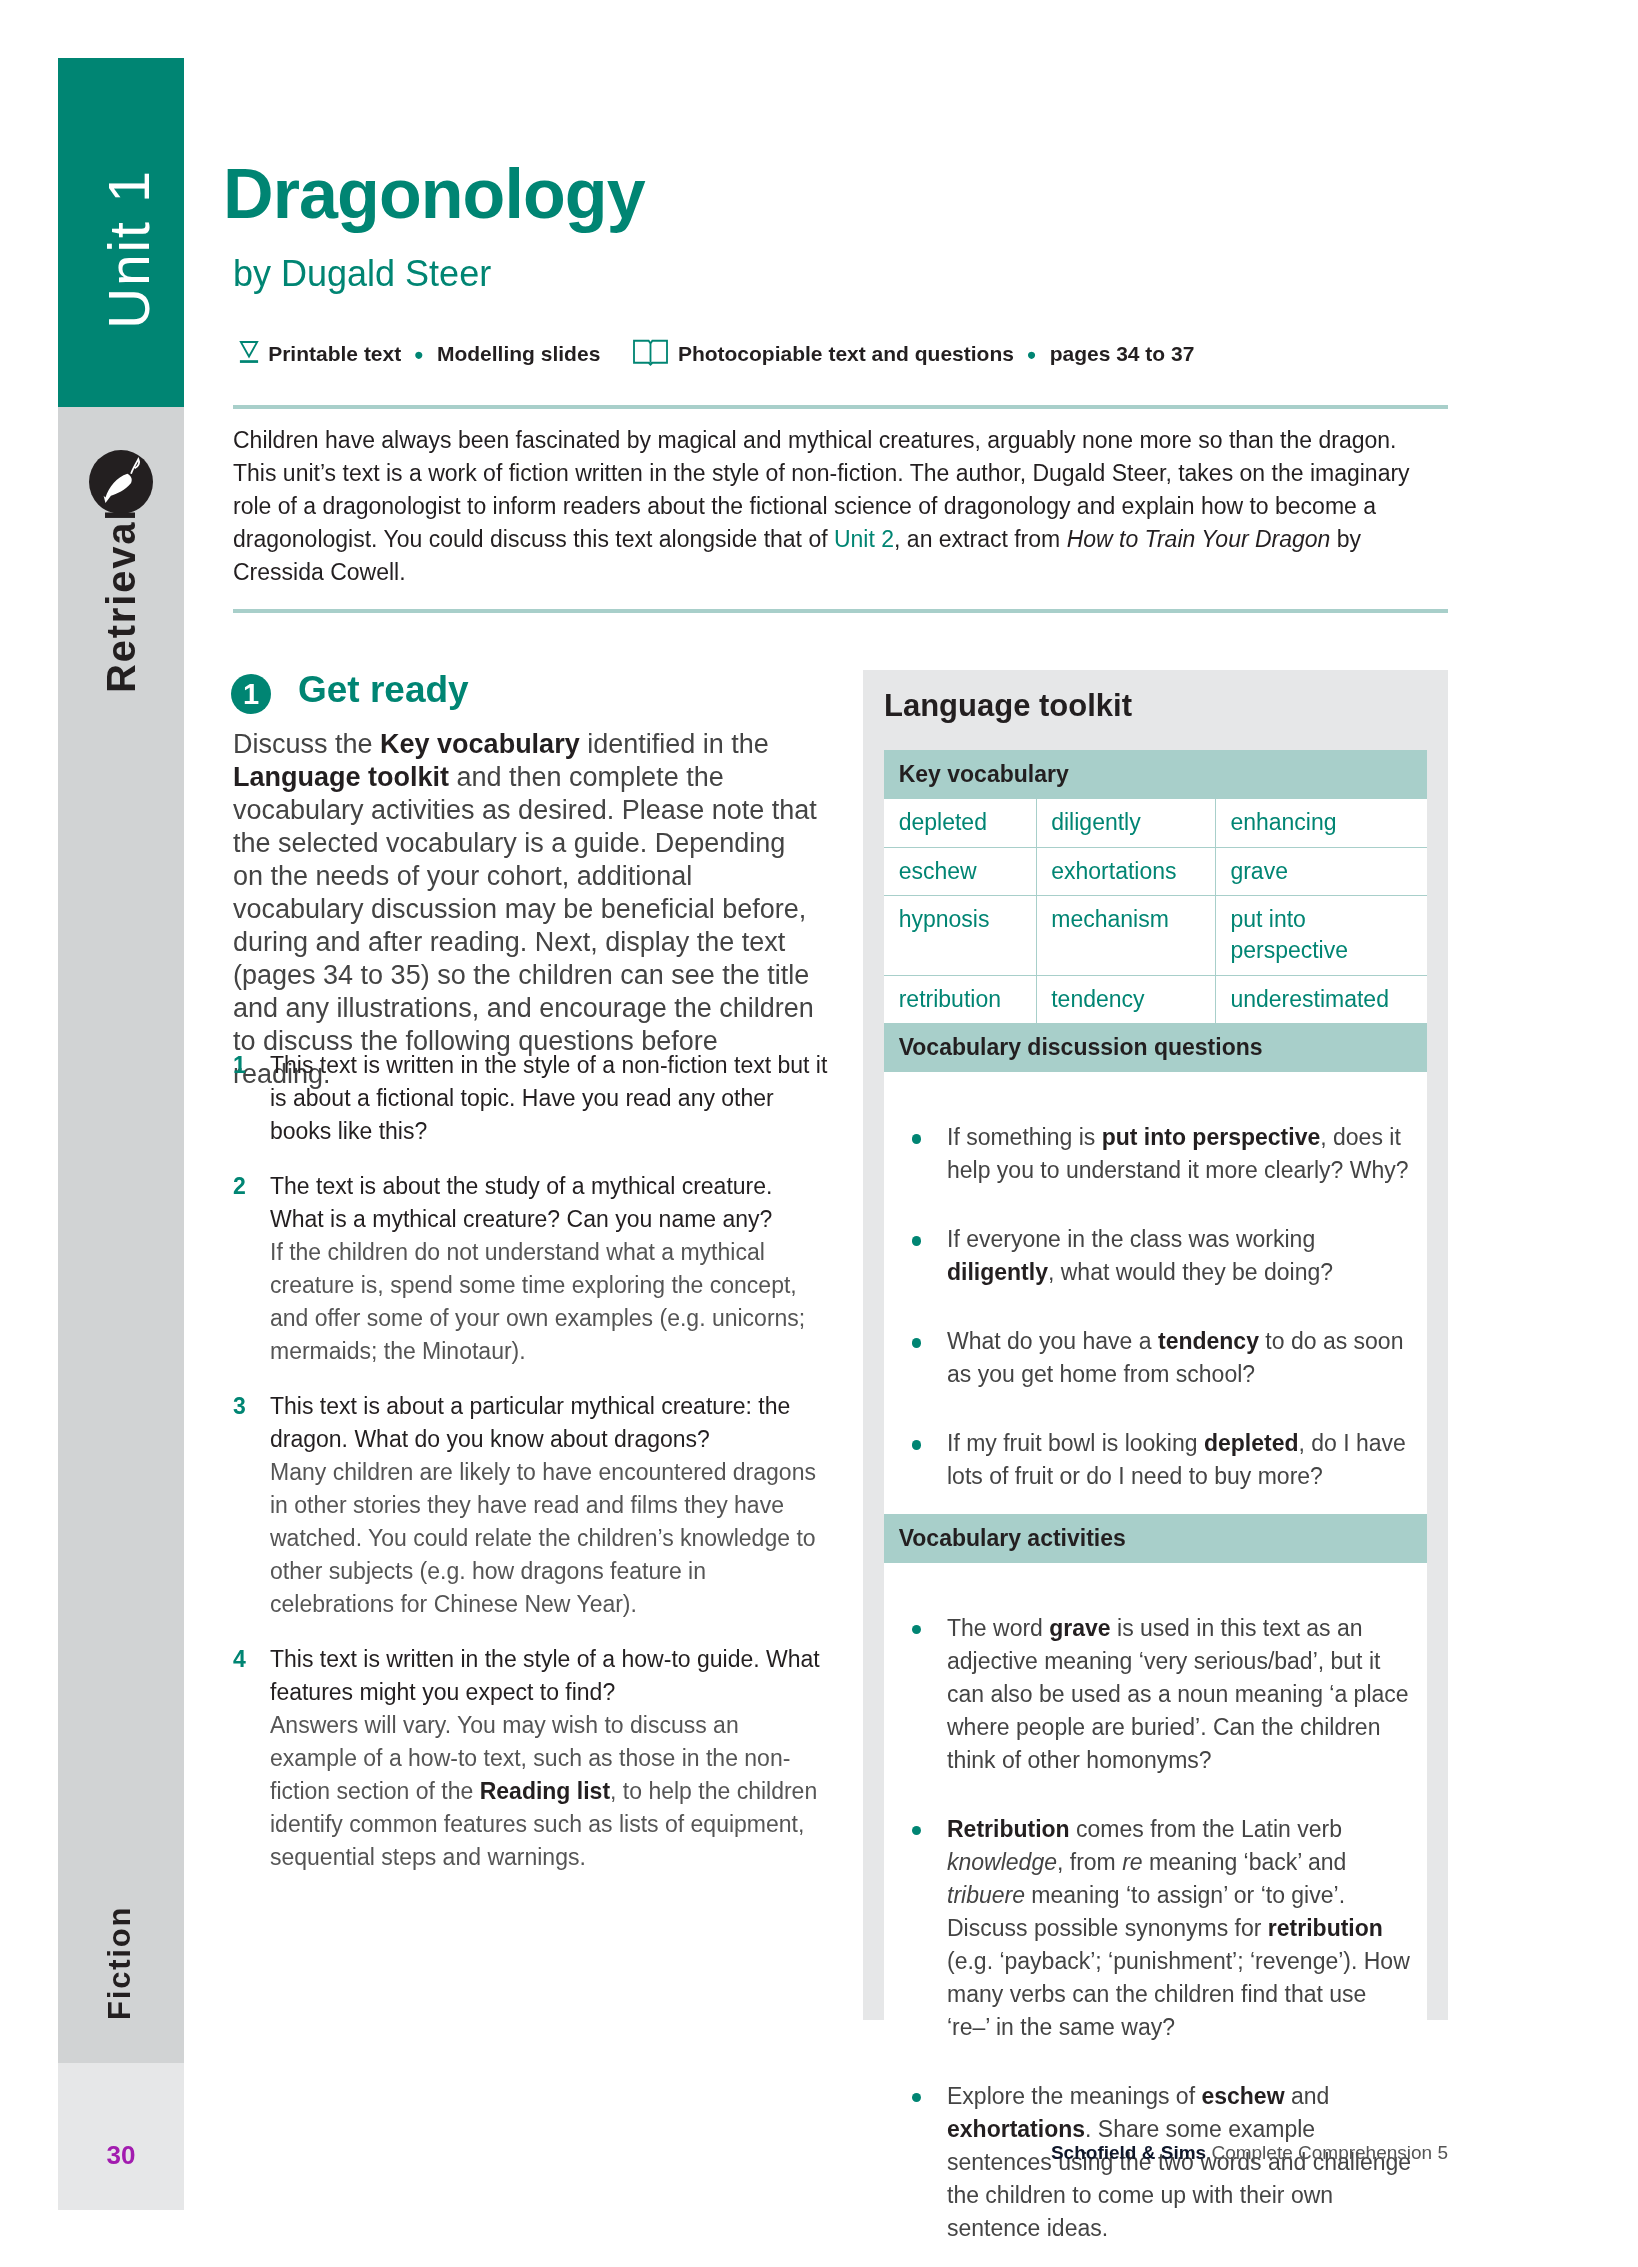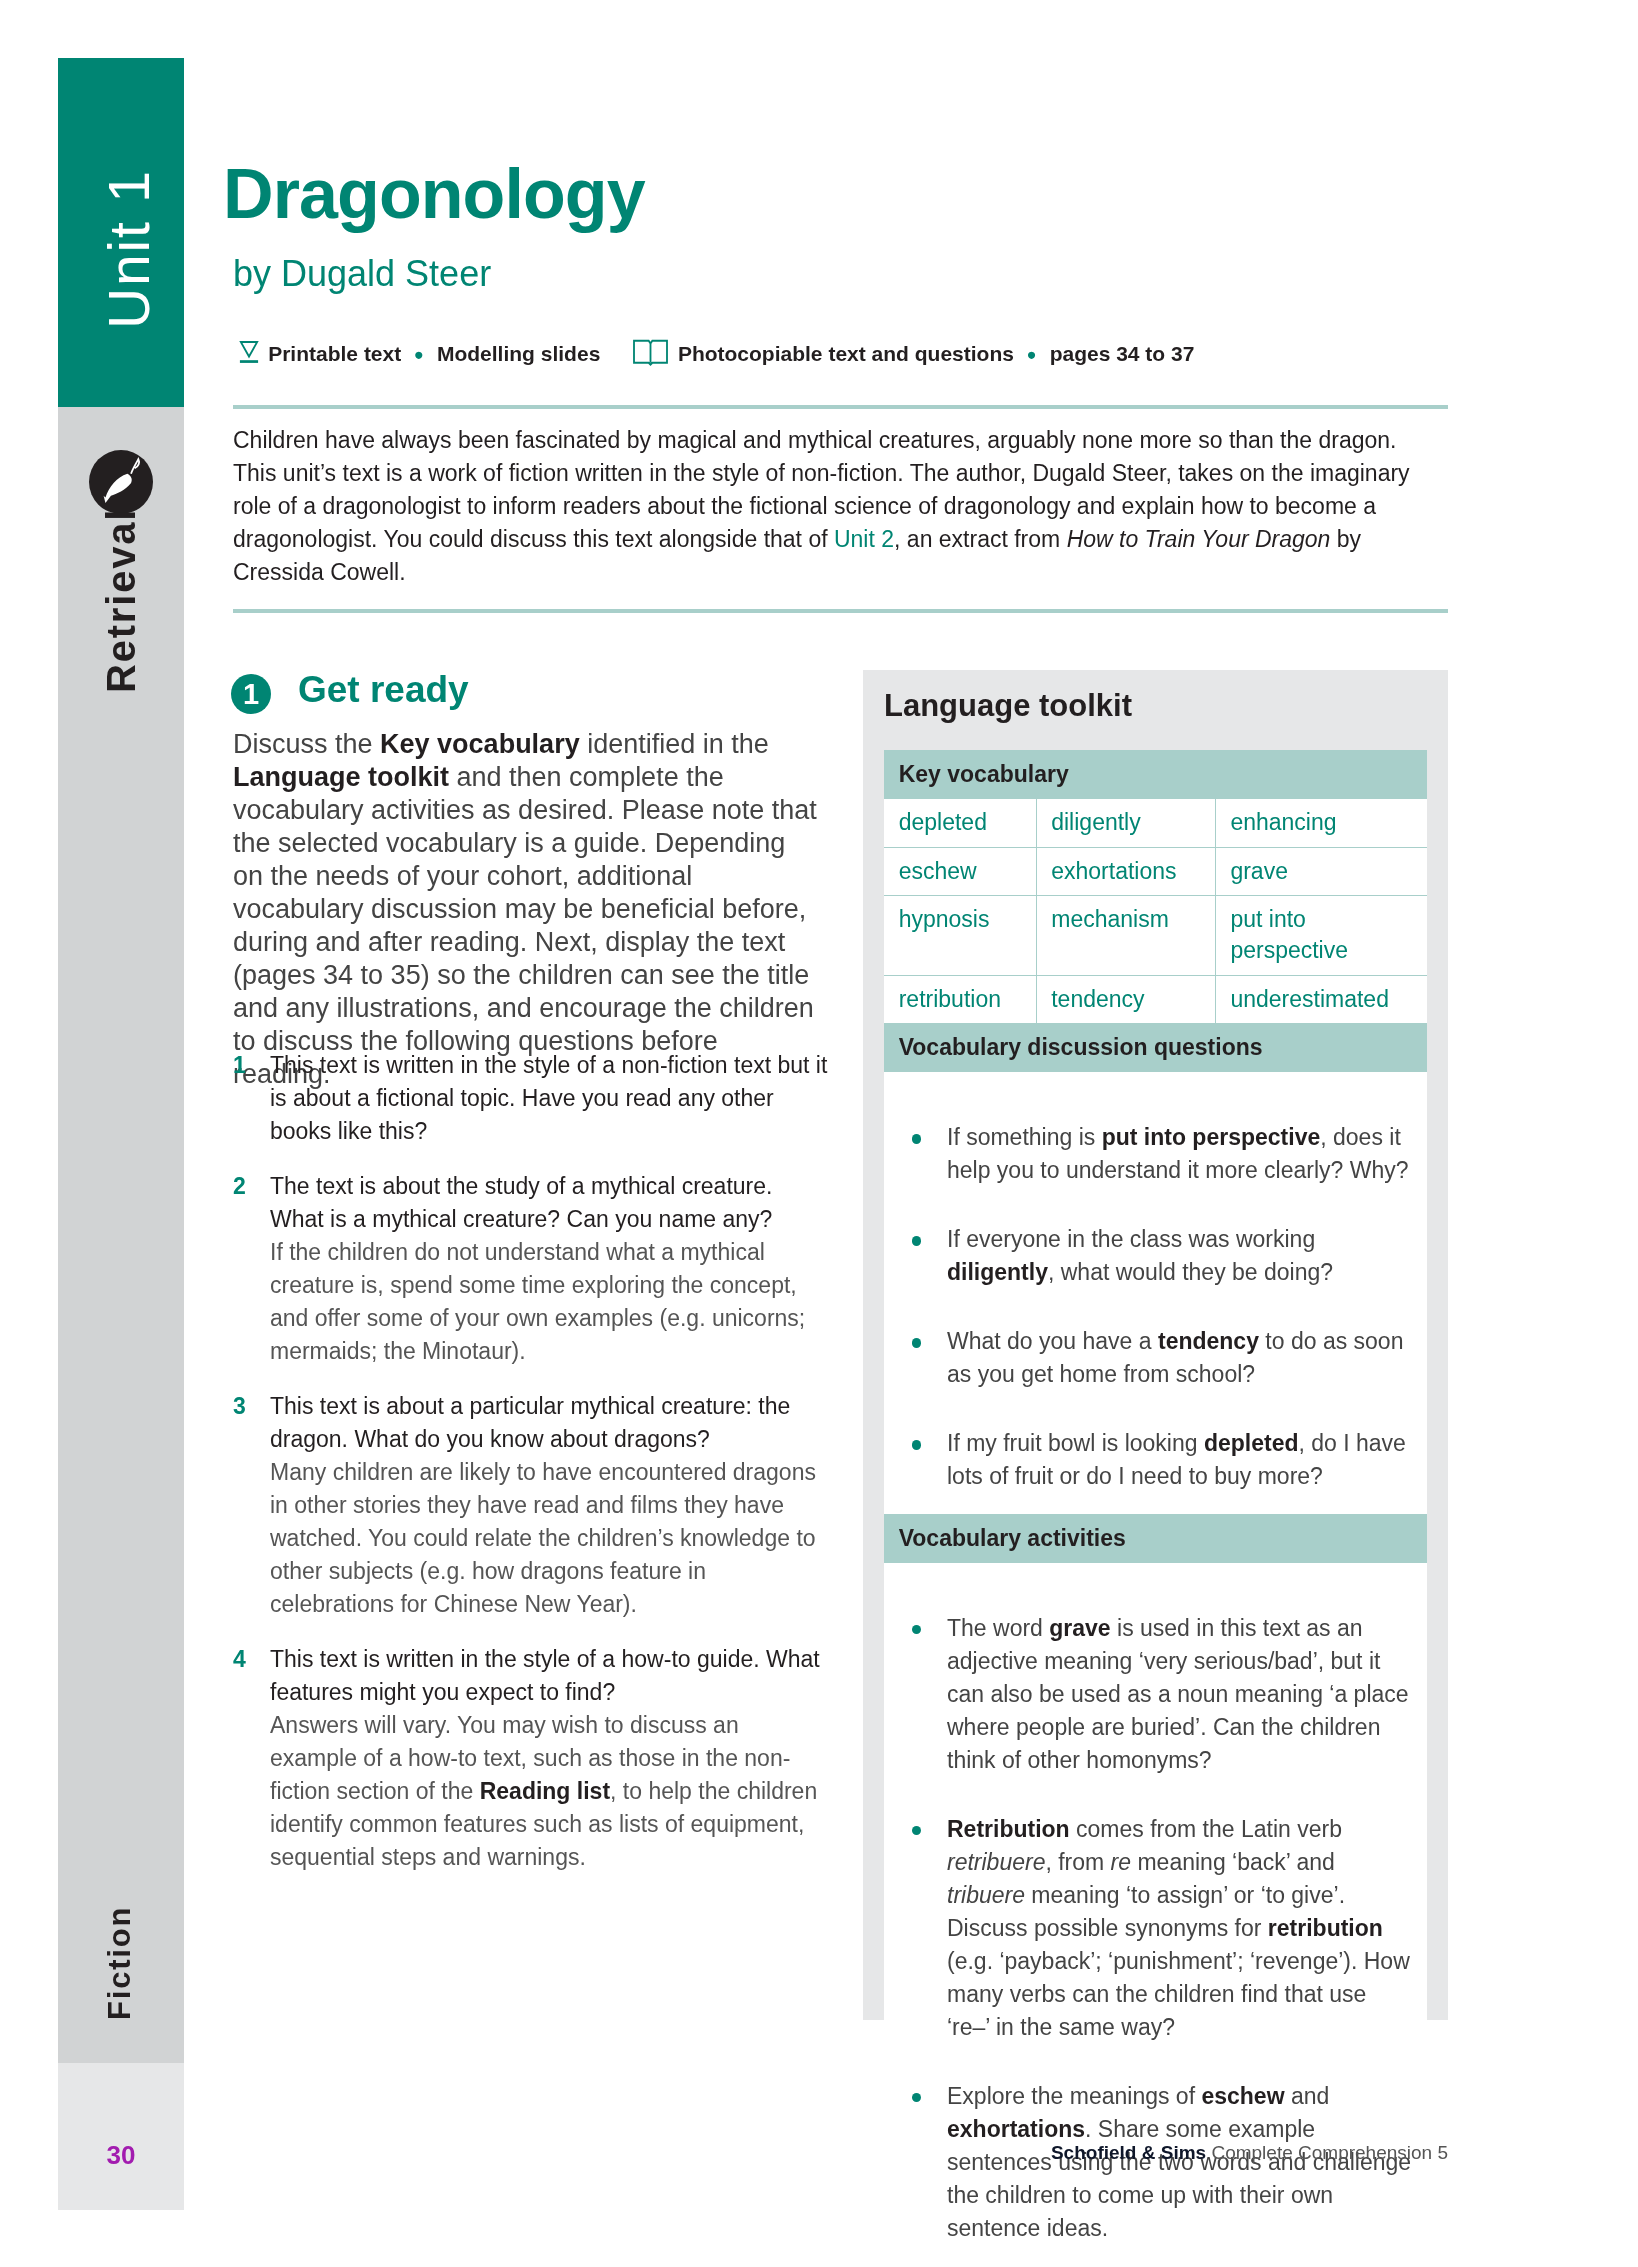--- a/index.html
+++ b/index.html
@@ -164,21 +164,21 @@
     <div class="tk-head">Vocabulary discussion questions</div>
     <ul class="tk-list">
       <li><span>If something is </span><b>put into perspective</b><span>, does it help you to understand it more clearly? Why?</span></li>
       <li><span>If everyone in the class was working </span><b>diligently</b><span>, what would they be doing?</span></li>
       <li><span>What do you have a </span><b>tendency</b><span> to do as soon as you get home from school?</span></li>
       <li><span>If my fruit bowl is looking </span><b>depleted</b><span>, do I have lots of fruit or do I need to buy more?</span></li>
     </ul>
     <div class="tk-head">Vocabulary activities</div>
     <ul class="tk-list">
       <li><span>The word </span><b>grave</b><span> is used in this text as an adjective meaning ‘very serious/bad’, but it can also be used as a noun meaning ‘a place where people are buried’. Can the children think of other homonyms?</span></li>
-      <li><b>Retribution</b><span> comes from the Latin verb </span><i>retribuere</i><span>, from </span><i>re</i><span> meaning ‘back’ and </span><i>tribuere</i><span> meaning ‘to assign’ or ‘to give’. Discuss possible synonyms for </span><b>retribution</b><span> (e.g. ‘payback’; ‘punishment’; ‘revenge’). How many verbs can the children find that use ‘re–’ in the same way?</span></li>
+      <li><b>Retribution</b><span> comes from the Latin verb </span><i>knowledge</i><span>, from </span><i>re</i><span> meaning ‘back’ and </span><i>tribuere</i><span> meaning ‘to assign’ or ‘to give’. Discuss possible synonyms for </span><b>retribution</b><span> (e.g. ‘payback’; ‘punishment’; ‘revenge’). How many verbs can the children find that use ‘re–’ in the same way?</span></li>
       <li><span>Explore the meanings of </span><b>eschew</b><span> and </span><b>exhortations</b><span>. Share some example sentences using the two words and challenge the children to come up with their own sentence ideas.</span></li>
     </ul>
   </div>
 </div>
 
 <div class="abs footer">
   <span class="brand">Schofield &amp; Sims</span><span> Complete Comprehension 5</span>
 </div>
 
 

